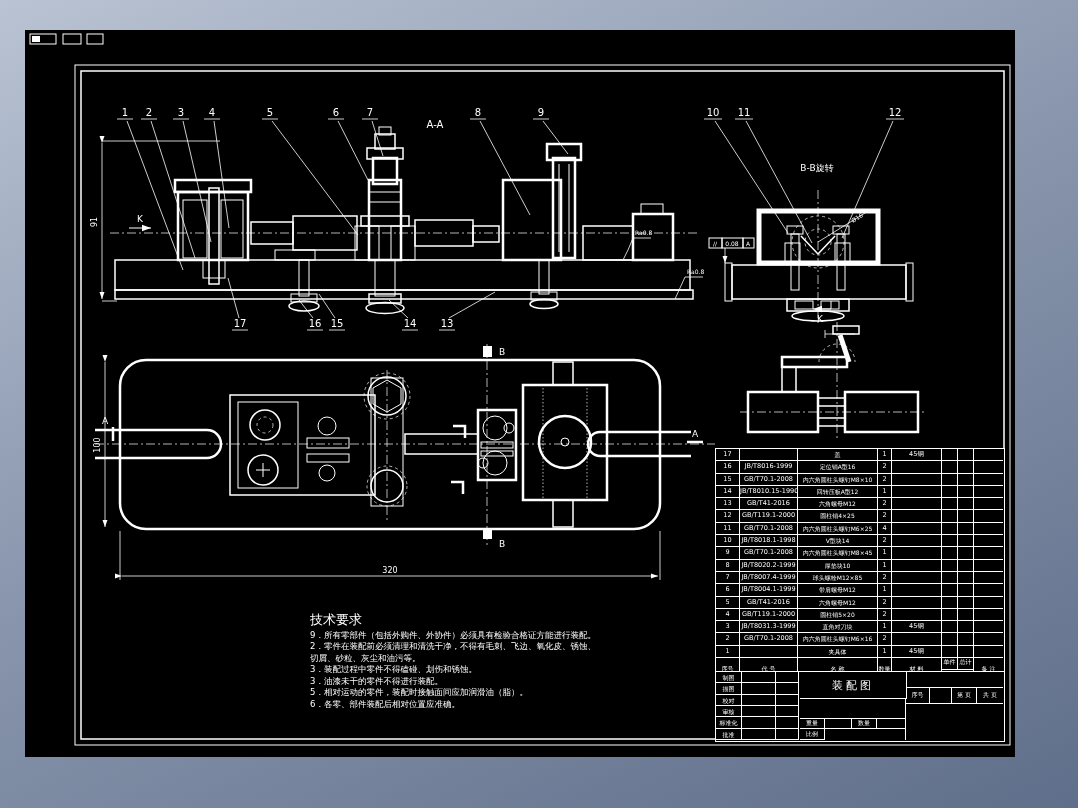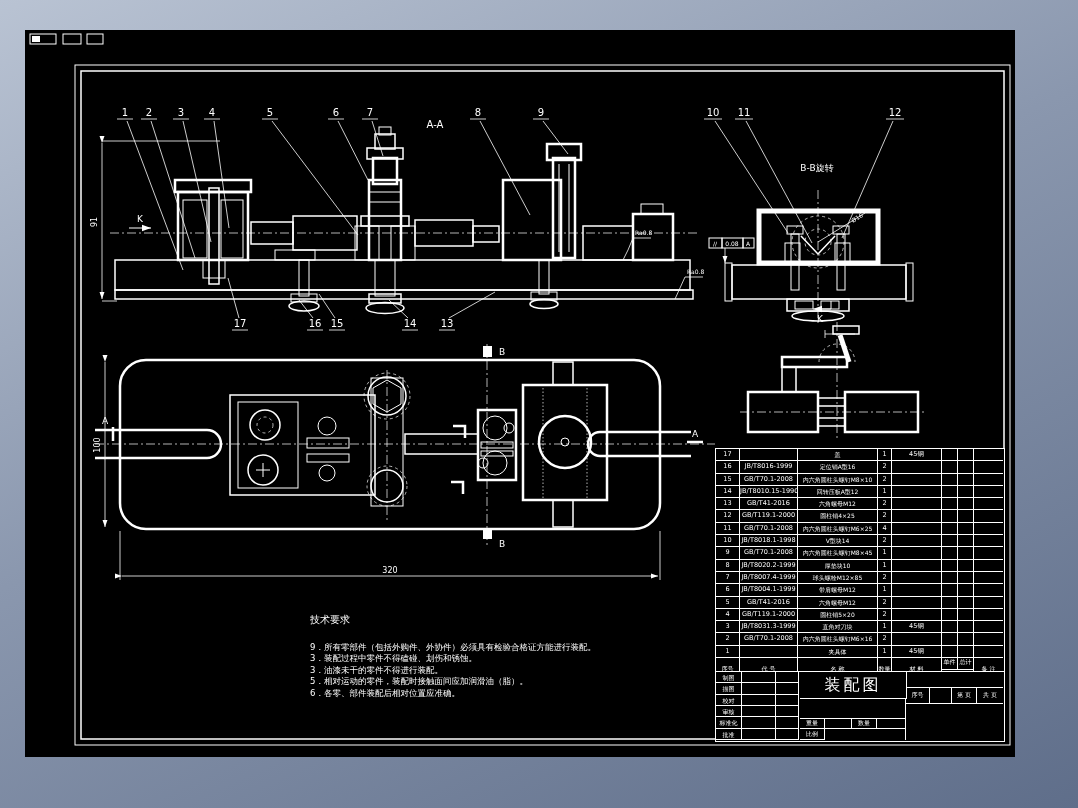--- a/index.html
+++ b/index.html
@@ -14,21 +14,21 @@
   .thin{stroke:#fff;stroke-width:1;fill:none}
   .med{stroke:#fff;stroke-width:1.5;fill:none}
   .thick{stroke:#fff;stroke-width:2.5;fill:none}
   .wall{stroke:#fff;stroke-width:5;fill:none}
   .cl{stroke:#fff;stroke-width:.7;fill:none;stroke-dasharray:9 3 2 3}
   .dsh{stroke:#fff;stroke-width:.7;fill:none;stroke-dasharray:3 3}
   .dot{stroke:#fff;stroke-width:.7;fill:none;stroke-dasharray:1.5 2}
   .ldr{stroke:#fff;stroke-width:.8;fill:none}
   
   .tech{position:absolute;left:285px;top:584px;width:292px;color:#fff;font-size:8.5px;line-height:11.5px}
-  .tech .tt{font-size:10px;margin-bottom:16px}
+  .tech .tt{font-size:13px;margin-bottom:4px}
   
   .bom{position:absolute;left:690px;top:418px;width:290px;box-sizing:border-box;background:#000;
        border:1.5px solid #fff;color:#fff}
   .bomrow{display:grid;grid-template-columns:24px 58px 80px 14px 50px 16px 16px 29px;height:12.3px}
   .bomrow>div{border-right:1px solid #fff;border-bottom:1px solid #fff;overflow:hidden;
        white-space:nowrap;font-size:6.5px;line-height:11px;text-align:center}
   .bomrow>div:last-child{border-right:none}
   .bomrow .nm{font-size:6px;text-align:center}
   .bomhead{display:grid;grid-template-columns:24px 58px 80px 14px 50px 32px 29px;height:22px}
   .bomhead>div{border-right:1px solid #fff;font-size:6px;text-align:center;overflow:hidden}
@@ -39,21 +39,21 @@
   .wgt .sub>div:first-child{border-right:1px solid #fff}
   .wgt .wl{flex:1;line-height:9px}
   
   .tblock{position:absolute;left:690px;top:641px;width:290px;height:71px;box-sizing:border-box;
        border:1.5px solid #fff;background:#000;color:#fff;font-size:6px}
   .tb-abs{position:absolute;box-sizing:border-box;overflow:hidden}
   .cellb{border-right:1px solid #fff;border-bottom:1px solid #fff}
   .tb-left-row{display:grid;grid-template-columns:26px 34px 23px;height:11.33px}
   .tb-left-row>div{border-right:1px solid #fff;border-bottom:1px solid #fff;text-align:center;line-height:11px;overflow:hidden}
   .tb-title{position:absolute;left:84px;top:0;width:106px;height:26px;border-right:1px solid #fff;
-       border-bottom:1px solid #fff;display:flex;align-items:center;justify-content:center;font-size:16px;letter-spacing:3px}
+       border-bottom:1px solid #fff;display:flex;align-items:center;justify-content:center;font-size:11px;letter-spacing:3px}
   .flexc{display:flex;align-items:center;justify-content:center}
 </style>
 </head>
 <body>
 
 <div id="canvas">
 
 <svg width="990" height="727" viewBox="0 0 990 727">
   <defs>
     <pattern id="h45" width="8" height="8" patternUnits="userSpaceOnUse" patternTransform="rotate(45)">
@@ -389,20 +389,21 @@
       <line x1="97" y1="546" x2="633" y2="546" class="ldr" marker-start="url(#arr)" marker-end="url(#arr)"></line>
       <text x="365" y="543" class="t8 mid">320</text>
     </g>
   </g>
 </svg>
 
 <div class="tech">
   <div class="tt">技术要求</div>
   <div id="tech-items">
         <div>9．所有零部件（包括外购件、外协件）必须具有检验合格证方能进行装配。</div>
+        <div>2．零件在装配前必须清理和清洗干净，不得有毛刺、飞边、氧化皮、锈蚀、切屑、砂粒、灰尘和油污等。</div>
         <div>3．装配过程中零件不得磕碰、划伤和锈蚀。</div>
         <div>3．油漆未干的零件不得进行装配。</div>
         <div>5．相对运动的零件，装配时接触面间应加润滑油（脂）。</div>
         <div>6．各零、部件装配后相对位置应准确。</div>
       </div>
 </div>
 
 <div class="bom">
   <div id="bom-body">
         <div class="bomrow">

